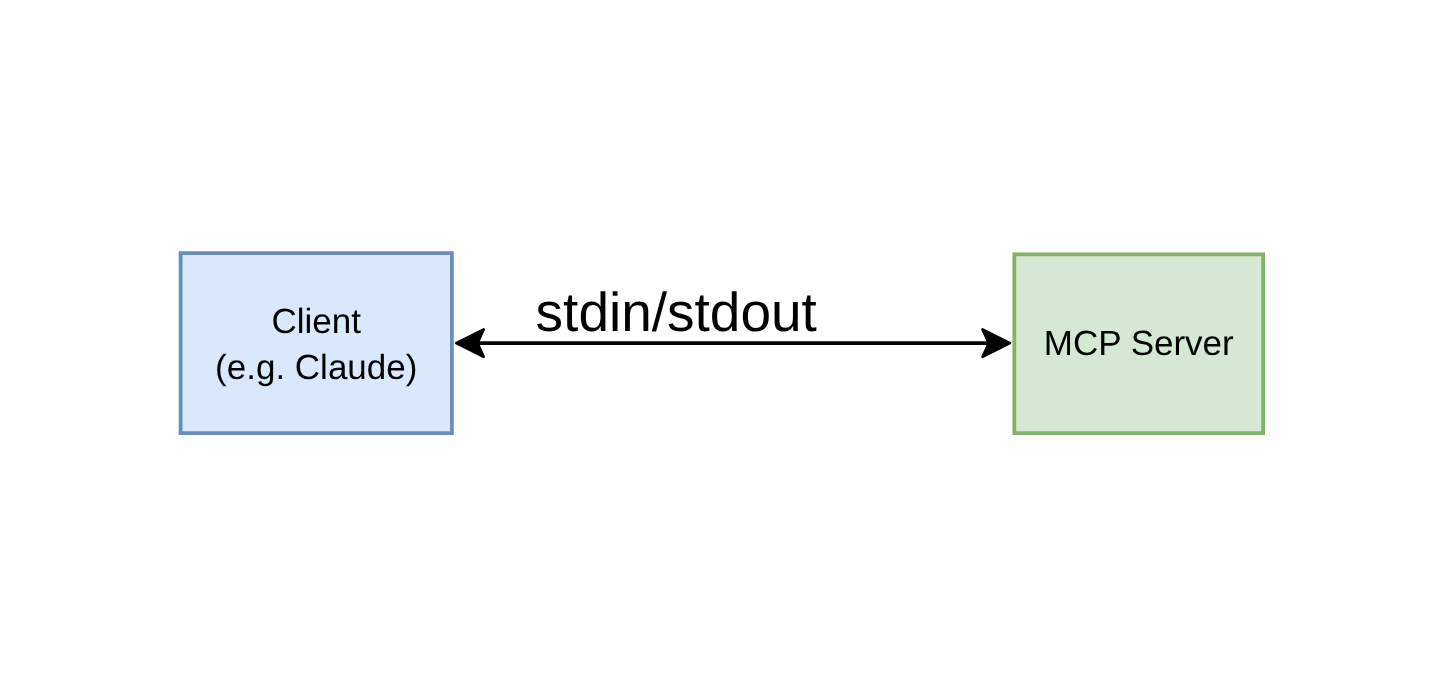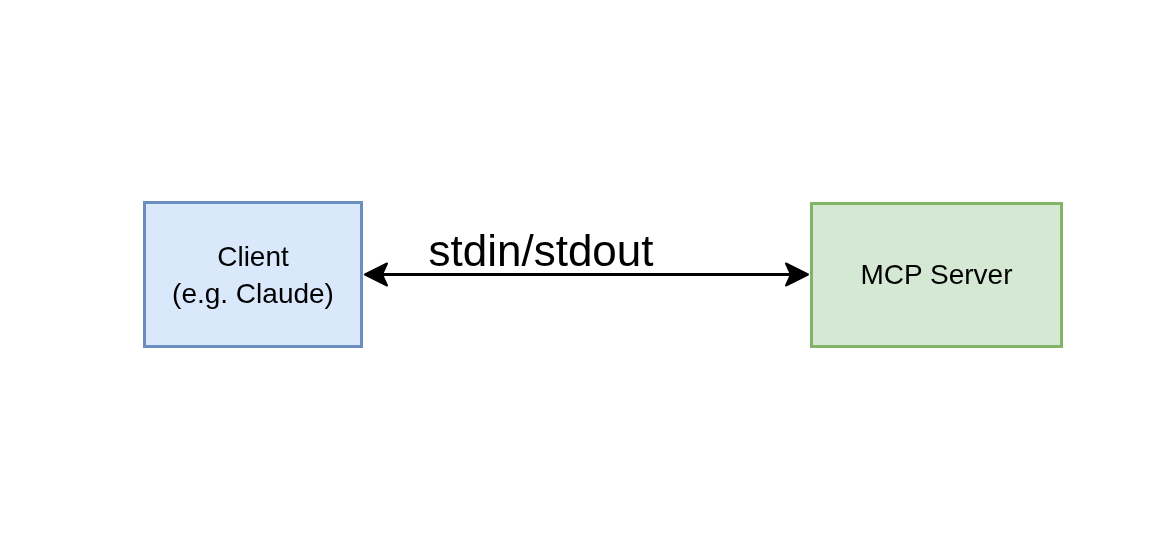--- a/index.html
+++ b/index.html
@@ -28,21 +28,21 @@
     left: 143px;
     top: 201px;
     width: 220px;
     height: 147px;
     background: var(--client-fill, #dae8fc);
     border: 3px solid var(--client-border, #6c8ebf);
   }
   .node-server {
     left: 810px;
     top: 202px;
-    width: 253px;
+    width: 202px;
     height: 146px;
     background: var(--server-fill, #d5e8d4);
     border: 3px solid var(--server-border, #82b366);
   }
   .node-title {
     font-size: 28px;
     line-height: 38px;
     white-space: nowrap;
   }
   .node-subtitle {

